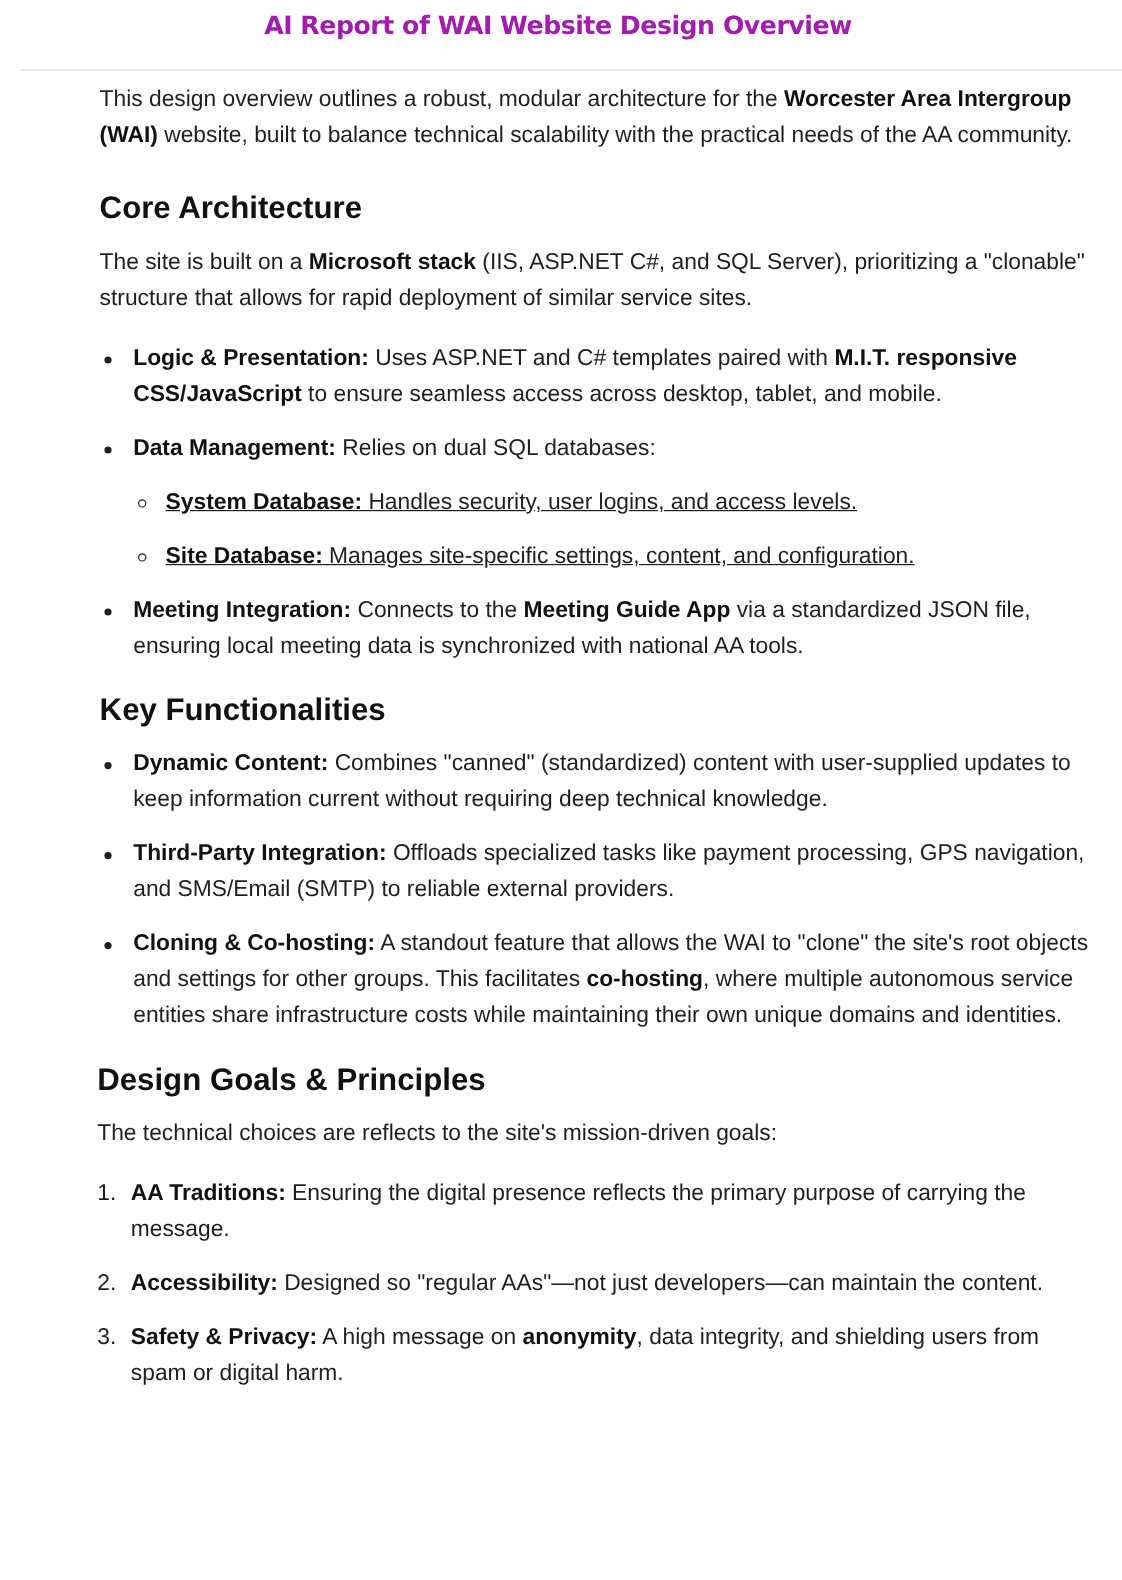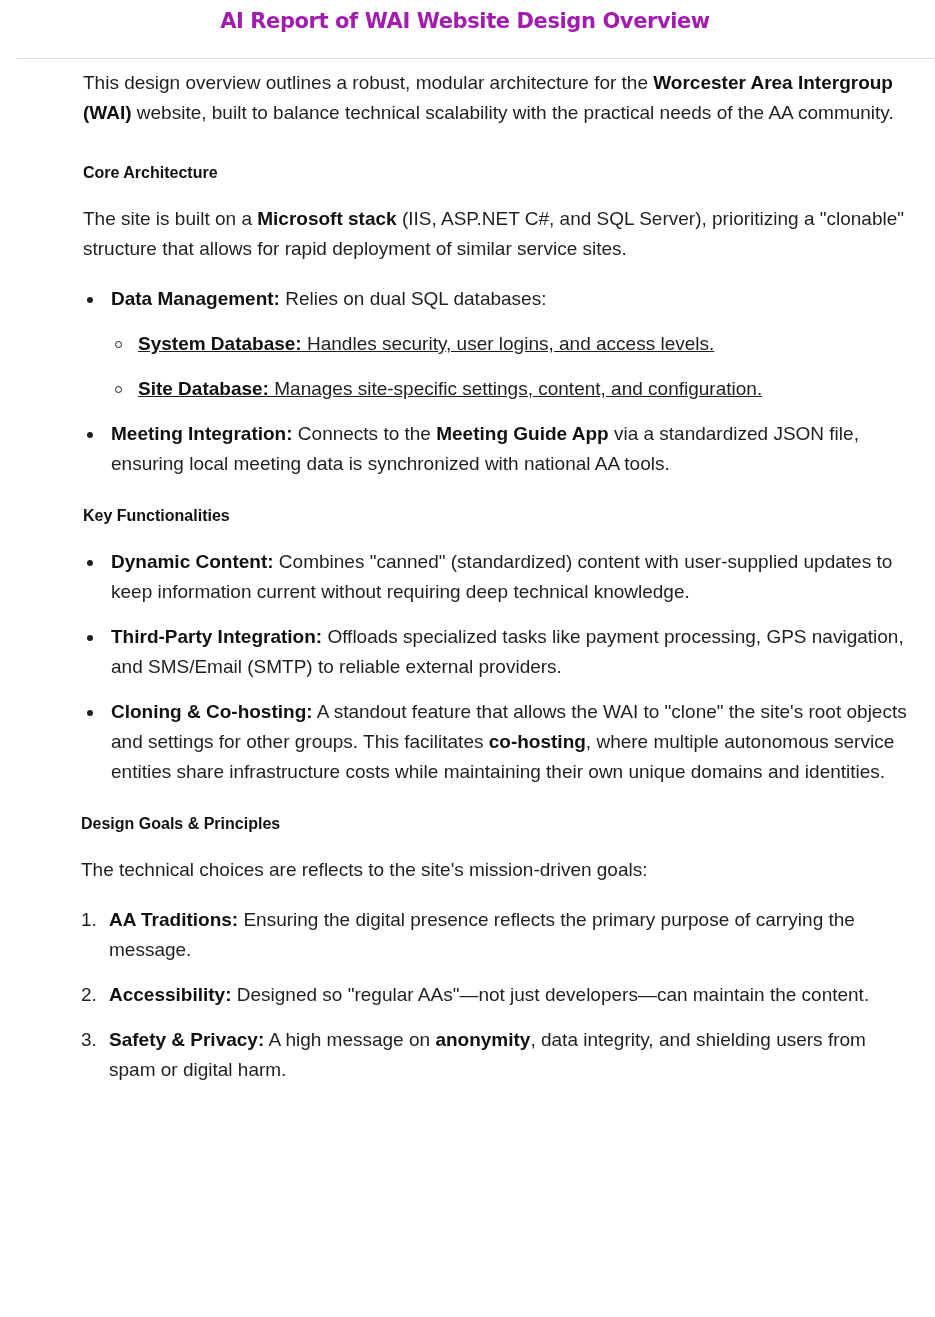--- a/index.html
+++ b/index.html
@@ -5,21 +5,21 @@
   html, body { margin: 0; padding: 0; background: #ffffff; }
   body { width: 935px; height: 1317px; position: relative; overflow: hidden;
          font-family: "Liberation Sans", sans-serif; color: #1f1f1f; }
   .title { position: absolute; top: 9px; left: 4px; width: 922px; text-align: center;
            font-family: "DejaVu Sans", sans-serif; font-weight: bold; font-size: 21px;
            color: #a21caf; letter-spacing: -0.4px; }
   .divider { position: absolute; top: 58px; left: 17px; right: 0; height: 1px; background: #dcdcdc; }
   .content { position: absolute; top: 68px; left: 83px; width: 825px; font-size: 19px; line-height: 30px; }
   p { margin: 0; }
   .intro { margin-bottom: 30px; }
-  h2 { font-size: 16px; font-weight: bold; margin: 0 0 16px 0; line-height: 30px; color: #111; }
+  h2 { font-size: 26px; font-weight: bold; margin: 0 0 16px 0; line-height: 30px; color: #111; }
   .para { margin-bottom: 20px; }
   ul.bul, ol.num { margin: 0; padding: 0; list-style: none; }
   ul.bul > li, ol.num > li { position: relative; padding-left: 28px; margin-bottom: 15px; }
   ul.bul > li::before { content: ""; position: absolute; left: 4px; top: 13px; width: 6px; height: 6px;
                         border-radius: 50%; background: #1f1f1f; }
   ul.sub { margin: 15px 0 0 0; padding: 0; list-style: none; text-decoration: underline; }
   ul.sub > li { position: relative; padding-left: 27px; margin-bottom: 15px; }
   ul.sub > li::before { content: ""; position: absolute; left: 4px; top: 12px; width: 5px; height: 5px;
                         border-radius: 50%; border: 1.5px solid #1f1f1f; }
   ol.num > li .n { position: absolute; left: 0; top: 0; }
@@ -33,20 +33,21 @@
 <div class="title">AI Report of WAI Website Design Overview</div>
 <div class="divider"></div>
 
 <div class="content">
   <p class="intro"><span>This design overview outlines a robust, modular architecture for the </span><b>Worcester Area Intergroup (WAI)</b><span> website, built to balance technical scalability with the practical needs of the AA community.</span></p>
 
   <div class="section">
     <h2>Core Architecture</h2>
     <p class="para"><span>The site is built on a </span><b>Microsoft stack</b><span> (IIS, ASP.NET C#, and SQL Server), prioritizing a "clonable" structure that allows for rapid deployment of similar service sites.</span></p>
     <ul class="bul">
+      <li><span><b>Logic &amp; Presentation:</b><span> Uses ASP.NET and C# templates paired with </span><b>M.I.T. responsive CSS/JavaScript</b><span> to ensure seamless access across desktop, tablet, and mobile.</span></span></li>
       <li><span><b>Data Management:</b><span> Relies on dual SQL databases:</span></span>
         <ul class="sub">
           <li><span><b>System Database:</b><span> Handles security, user logins, and access levels.</span></span></li>
           <li><span><b>Site Database:</b><span> Manages site-specific settings, content, and configuration.</span></span></li>
         </ul>
       </li>
       <li><span><b>Meeting Integration:</b><span> Connects to the </span><b>Meeting Guide App</b><span> via a standardized JSON file, ensuring local meeting data is synchronized with national AA tools.</span></span></li>
     </ul>
   </div>
 

